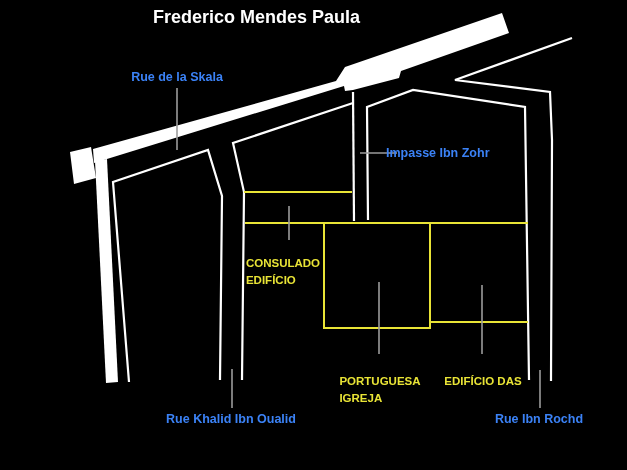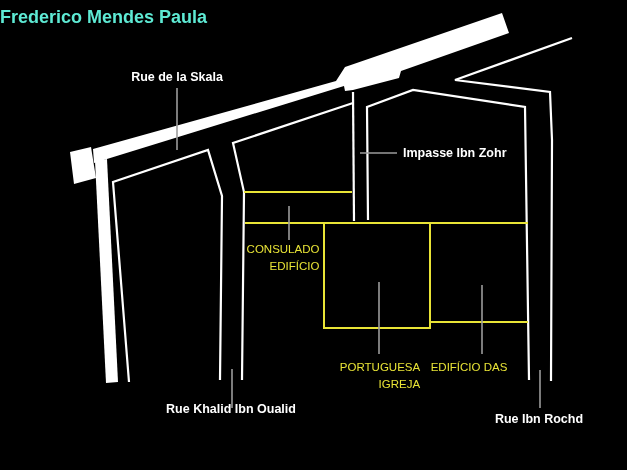--- a/index.html
+++ b/index.html
@@ -17,43 +17,44 @@
   }
   #map-svg {
     position: absolute;
     left: 0;
     top: 0;
   }
   .hdr {
     position: absolute;
     left: 0;
     width: 360px;
-    text-align: left;
-    color: #5eead4;
+    text-align: right;
+    color: #ffffff;
     font-weight: bold;
     white-space: nowrap;
   }
   .hdr1 { top: 7px;  font-size: 18px; }
   .hdr2 { top: 27px; font-size: 19.5px; letter-spacing: -0.3px; }
   .street-label {
     position: absolute;
-    color: #ffffff;
+    color: #3b82f6;
     font-weight: bold;
     font-size: 12.5px;
     white-space: nowrap;
     line-height: 14px;
   }
   .bldg-label {
     position: absolute;
     color: #e9e436;
-    font-weight: normal;
+    font-weight: bold;
     font-size: 11.5px;
-    text-align: right;
+    text-align: left;
     white-space: nowrap;
     line-height: 17px;
+    margin-top: 14px;
   }
   .center { transform: translateX(-50%); }
 </style>
 </head>
 <body>
 
 <div id="stage">
 
   <svg id="map-svg" width="627" height="470" viewBox="0 0 627 470">
 
@@ -83,29 +84,29 @@
       <line x1="379" y1="282" x2="379" y2="354"></line>
       <line x1="482" y1="285" x2="482" y2="354"></line>
       <line x1="232" y1="369" x2="232" y2="408"></line>
       <line x1="540" y1="370" x2="540" y2="408"></line>
     </g>
   </svg>
 
   <div class="hdr hdr1">Frederico Mendes Paula</div>
 
   <div class="street-label center" style="left:177px; top:70px;">Rue de la Skala</div>
-  <div class="street-label" style="left:403px; top:146px;">Impasse Ibn Zohr</div>
-  <div class="street-label center" style="left:231px; top:402px;">Rue Khalid Ibn Oualid</div>
+  <div class="street-label" style="left:386px; top:146px;">Impasse Ibn Zohr</div>
+  <div class="street-label center" style="left:231px; top:412px;">Rue Khalid Ibn Oualid</div>
   <div class="street-label center" style="left:539px; top:412px;">Rue Ibn Rochd</div>
 
   <div class="bldg-label center" style="left:283px; top:241px;">
     <div>CONSULADO</div>
     <div>EDIFÍCIO</div>
   </div>
   <div class="bldg-label center" style="left:380px; top:359px;">
     <div>PORTUGUESA</div>
     <div>IGREJA</div>
   </div>
-  <div class="bldg-label center" style="left:469px; top:359px;">
+  <div class="bldg-label center" style="left:483px; top:359px;">
     <div>EDIFÍCIO DAS</div>
   </div>
 
 </div>
 
 </body></html>

